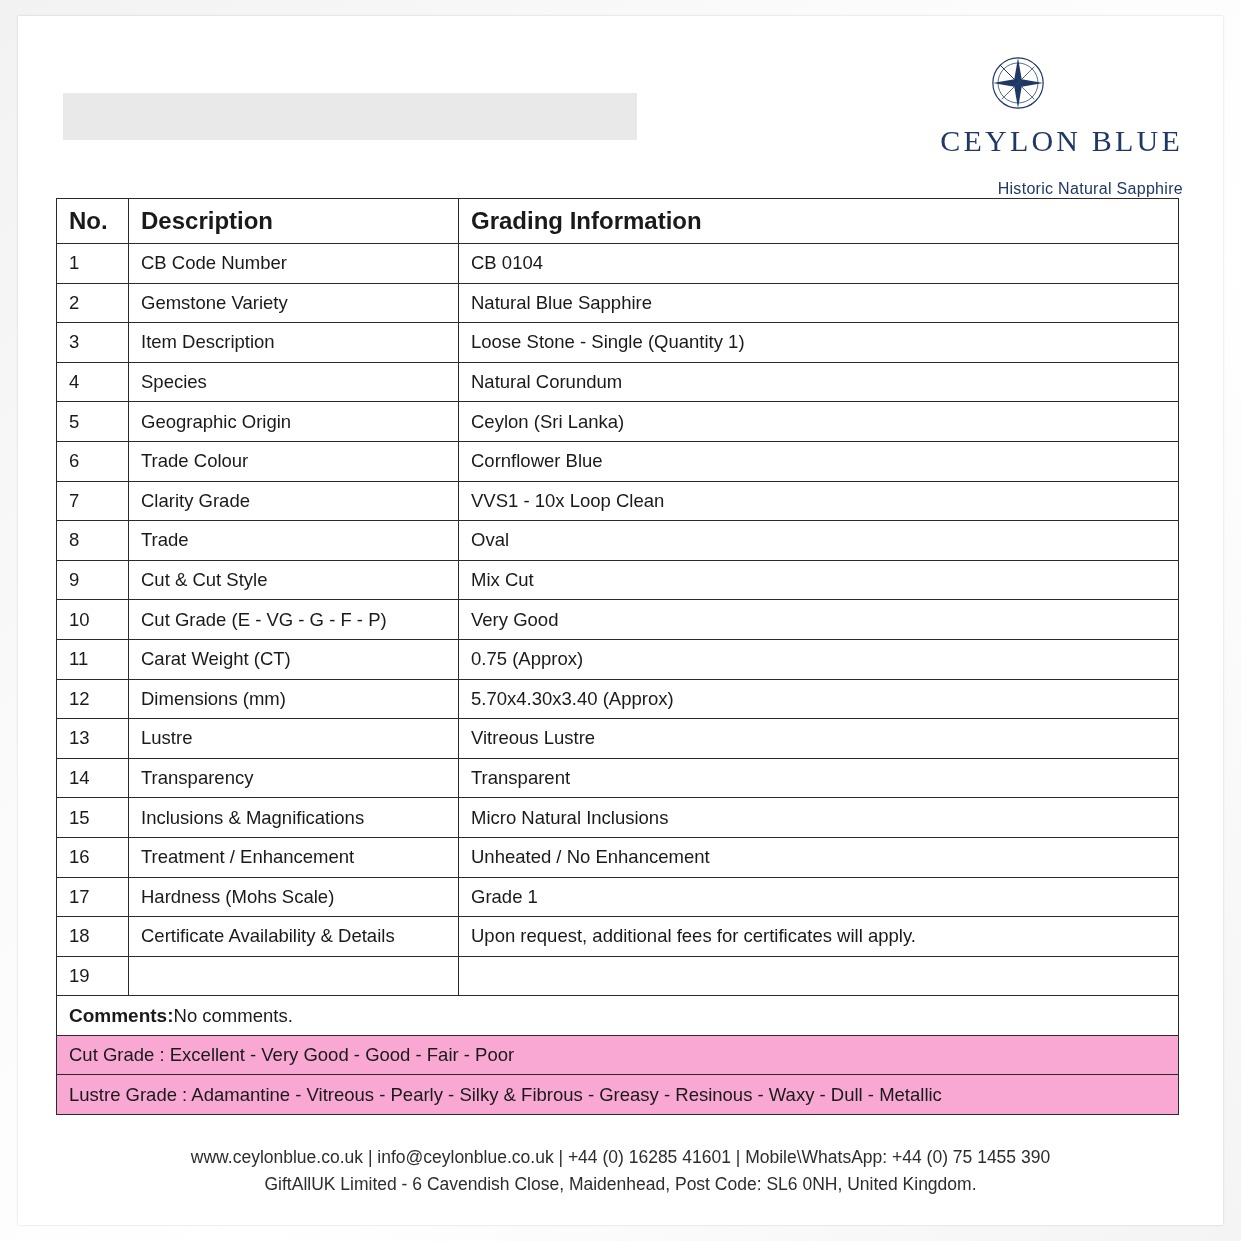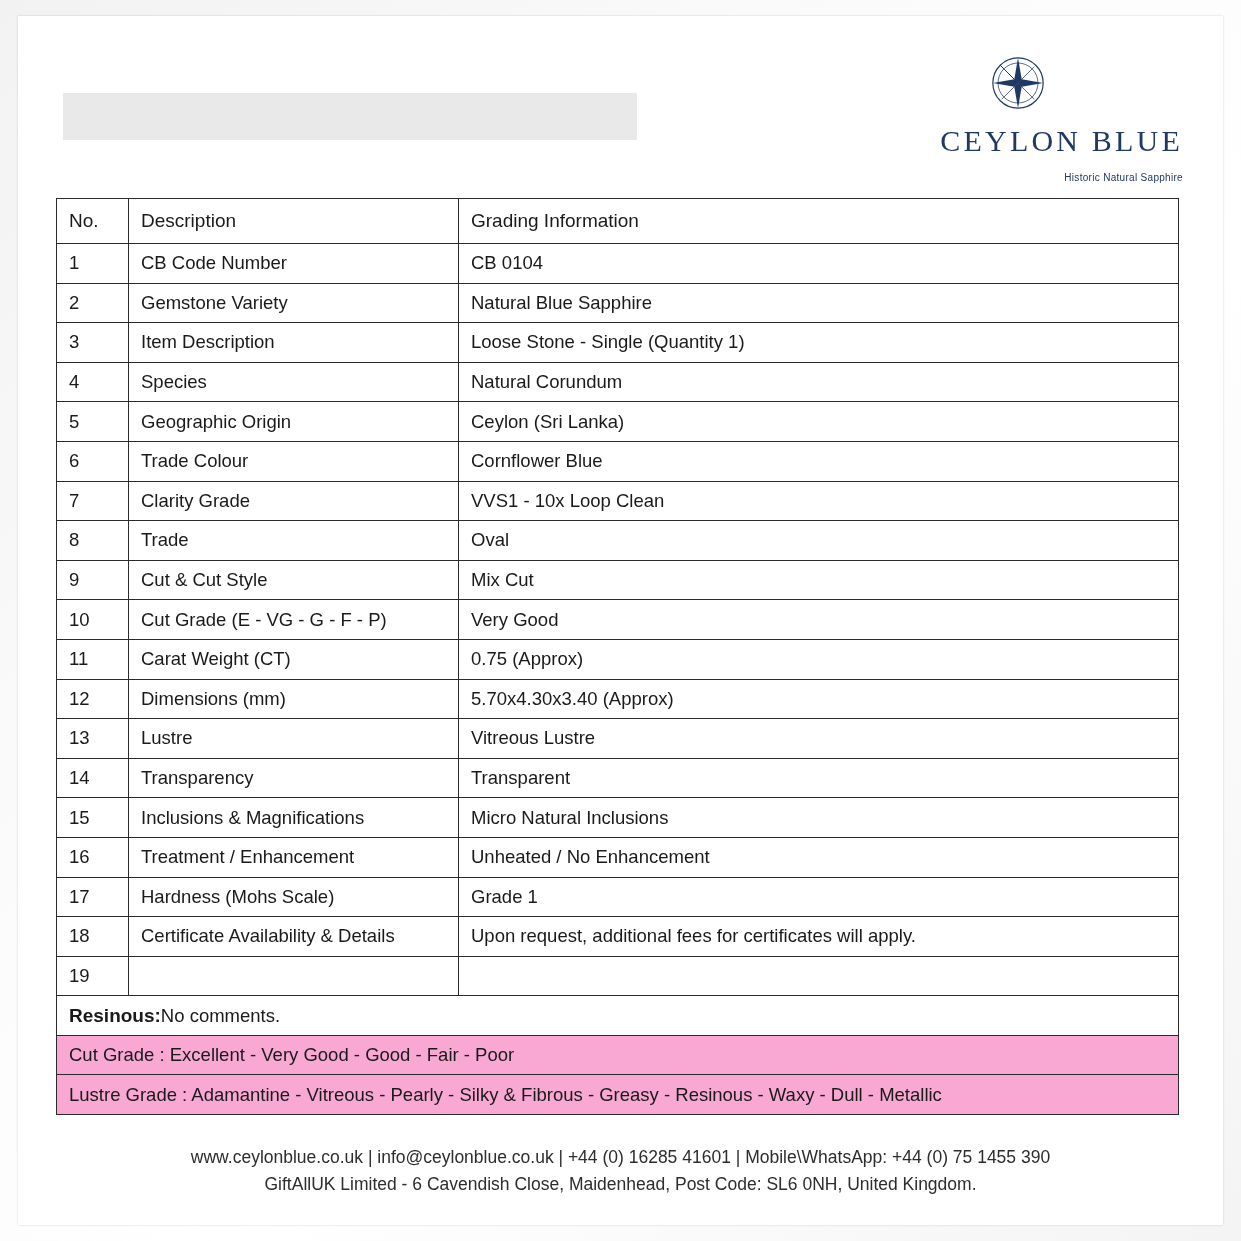--- a/index.html
+++ b/index.html
@@ -71,24 +71,24 @@
     display: block;
   }
   .logo-name {
     font-size: 30px;
     letter-spacing: 3.2px;
     color: #1f3864;
     font-family: "Liberation Serif", serif;
     white-space: nowrap;
   }
   .logo-sub {
-    font-size: 10px;
+    font-size: 16px;
     color: #1f3864;
     letter-spacing: 0.3px;
-    margin-top: 14px;
+    margin-top: 22px;
     white-space: nowrap;
   }
   
   .table-wrap {
     position: absolute;
     left: 38px;
     top: 182px;
     width: 1122px;
   }
   table.report {
@@ -102,22 +102,22 @@
     font-size: 18.5px;
     color: #1a1a1a;
     height: 38.6px;
     vertical-align: middle;
     font-weight: normal;
     text-align: left;
     overflow: hidden;
     white-space: nowrap;
   }
   table.report thead th {
-    font-size: 19px;
-    font-weight: normal;
+    font-size: 24px;
+    font-weight: bold;
     height: 44px;
   }
   .col-no   { width: 72px; text-align: left; }
   .col-desc { width: 330px; }
   .col-grade{ width: 720px; }
   td.col-no { padding-left: 0; text-align: center; }
   th.col-no { padding-left: 12px; text-align: left; }
   
   .comments-row td {
     height: 40px;
@@ -282,21 +282,21 @@
               <td>Upon request, additional fees for certificates will apply.</td>
             </tr>
           <tr>
               <td class="col-no">19</td>
               <td></td>
               <td></td>
             </tr>
 
           <tr class="comments-row">
             <td colspan="3">
-              <span class="comments-label">Resinous:</span><span class="comments-value">No comments.</span>
+              <span class="comments-label">Comments:</span><span class="comments-value">No comments.</span>
             </td>
           </tr>
           <tr class="legend-row">
             <td colspan="3">Cut Grade      : Excellent - Very Good - Good - Fair - Poor</td>
           </tr>
           <tr class="legend-row">
             <td colspan="3">Lustre Grade : Adamantine - Vitreous - Pearly - Silky &amp; Fibrous - Greasy - Resinous - Waxy - Dull - Metallic</td>
           </tr>
         </tbody>
       </table>

